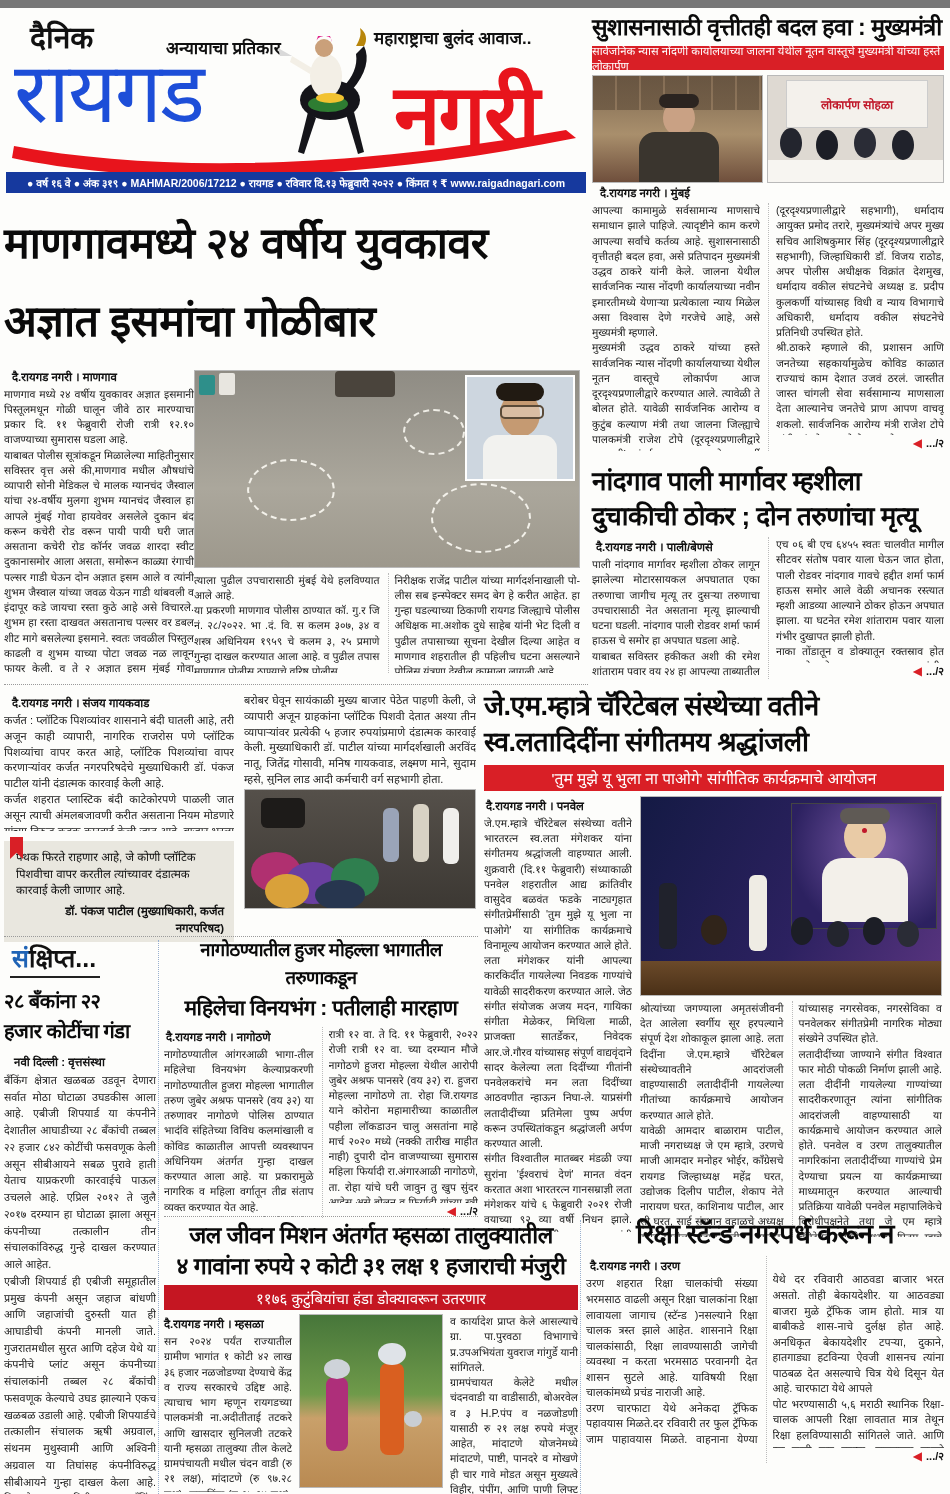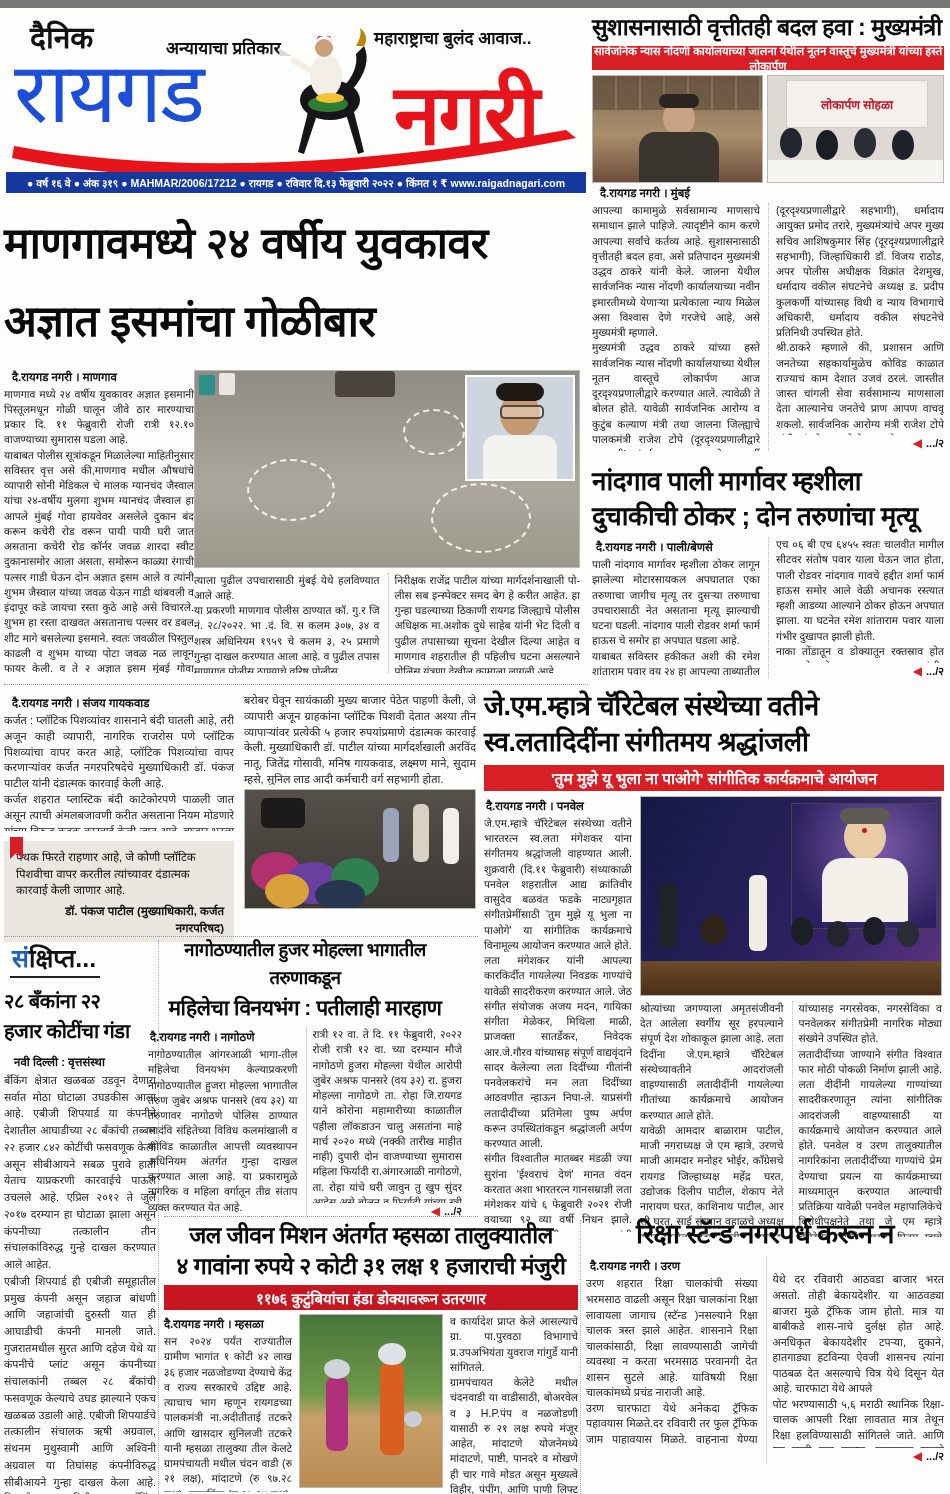--- a/index.html
+++ b/index.html
@@ -1,21 +1,21 @@
 <!DOCTYPE html>
 <html><head>
 <meta charset="utf-8">
 <style>
   html,body{margin:0;padding:0;background:#777;}
   #page{position:relative;width:950px;height:1494px;background:#fdfdfb;margin:8px auto;
         font-family:"Liberation Sans","DejaVu Sans",sans-serif;color:#111;overflow:hidden;}
   .abs{position:absolute;}
   .body-text{font-size:10.6px;line-height:1.44;text-align:justify;white-space:pre-line;overflow:hidden;color:#1c1c1c;}
   .byline{font-weight:bold;font-size:11.5px;margin:2px 0 3px 8px;}
-  .redbar{background:#d91f26;color:#fff;font-weight:bold;text-align:center;display:flex;align-items:center;justify-content:center;}
+  .redbar{background:#d91f26;color:#fff;font-weight:normal;display:flex;align-items:center;justify-content:center;}
   .hl{font-weight:900;color:#0a0a0a;letter-spacing:-.5px;}
   .dotted-h{border-top:1.5px dotted #9a9a9a;}
   .dotted-v{border-left:1.5px dotted #9ab0cf;}
   .more{display:flex;justify-content:flex-end;align-items:center;gap:4px;font-weight:bold;font-size:11px;}
   .more .arrow{color:#d91f26;font-size:12px;}
   .photo{position:relative;overflow:hidden;border:1px solid #b9b9b9;}
   .quote-box{background:#e9e7df;padding:8px 10px 6px 12px;position:relative;font-size:11.5px;line-height:1.45;}
   .quote-box .ribbon{position:absolute;left:6px;top:-4px;width:13px;height:22px;background:#d91f26;
       clip-path:polygon(0 0,100% 0,100% 100%,50% 72%,0 100%);}
   .quote-attr{font-weight:bold;text-align:right;margin-top:4px;font-size:11.5px;}
@@ -224,21 +224,21 @@
     <div class="hl" style="font-size:20px;line-height:1.5;margin-top:8px;">
       <div>२८ बँकांना २२</div>
       <div>हजार कोटींचा गंडा</div>
     </div>
     <div class="byline" style="margin-top:8px;margin-left:10px;">नवी दिल्ली : वृत्तसंस्था</div>
     <div class="body-text" style="height:430px;font-size:10.8px;line-height:1.55;">बँकिंग क्षेत्रात खळबळ उडवून देणारा सर्वात मोठा घोटाळा उघडकीस आला आहे. एबीजी शिपयार्ड या कंपनीने देशातील आघाडीच्या २८ बँकांची तब्बल २२ हजार ८४२ कोटींची फसवणूक केली असून सीबीआयने सबळ पुरावे हाती येताच याप्रकरणी कारवाईचे पाऊल उचलले आहे. एप्रिल २०१२ ते जुलै २०१७ दरम्यान हा घोटाळा झाला असून कंपनीच्या तत्कालीन तीन संचालकांविरुद्ध गुन्हे दाखल करण्यात आले आहेत.
 एबीजी शिपयार्ड ही एबीजी समूहातील प्रमुख कंपनी असून जहाज बांधणी आणि जहाजांची दुरुस्ती यात ही आघाडीची कंपनी मानली जाते. गुजरातमधील सुरत आणि दहेज येथे या कंपनीचे प्लांट असून कंपनीच्या संचालकांनी तब्बल २८ बँकांची फसवणूक केल्याचे उघड झाल्याने एकच खळबळ उडाली आहे. एबीजी शिपयार्डचे तत्कालीन संचालक ऋषी अग्रवाल, संथनम मुथुस्वामी आणि अश्विनी अग्रवाल या तिघांसह कंपनीविरुद्ध सीबीआयने गुन्हा दाखल केला आहे. मिळालेल्या माहितीनुसार, बँकिंग क्षेत्रातील आजवरचा हा सर्वात मोठा घोटाळा असल्याचे सांगितले जात आहे. एबीजी शिपयार्डने बँकांची तब्बल २२ हजार ८४२ कोटींची फसवणूक केली आहे.</div>
   </div>
   <div class="abs dotted-v" style="left:158px;top:932px;height:556px;"></div>
 
-  <div class="abs" style="left:148px;top:928px;width:314px;height:278px;">
+  <div class="abs" style="left:164px;top:928px;width:314px;height:278px;">
     <div class="hl" style="font-size:18.5px;line-height:1.5;text-align:center;">
       <div>नागोठण्यातील हुजर मोहल्ला भागातील तरुणाकडून</div>
       <div style="font-size:21px;">महिलेचा विनयभंग : पतीलाही मारहाण</div>
     </div>
     <div style="display:flex;gap:8px;margin-top:4px;">
       <div style="width:150px;">
         <div class="byline" style="margin-left:2px;">दै.रायगड नगरी । नागोठणे</div>
         <div class="body-text" style="height:170px;">नागोठण्यातील आंगरआळी भागा-तील महिलेचा विनयभंग केल्याप्रकरणी नागोठण्यातील हुजरा मोहल्ला भागातील तरुण जुबेर अश्रफ पानसरे (वय ३२) या तरुणावर नागोठणे पोलिस ठाण्यात भादंवि संहितेच्या विविध कलमांखाली व कोविड काळातील आपत्ती व्यवस्थापन अधिनियम अंतर्गत गुन्हा दाखल करण्यात आला आहे. या प्रकारामुळे नागरिक व महिला वर्गातून तीव्र संताप व्यक्त करण्यात येत आहे.
 उपलब्ध माहितीनुसार नागोठणे पोलीस ठाणे हद्दीत दिनांक १ मार्च, २०२० रोजी</div>
       </div>

